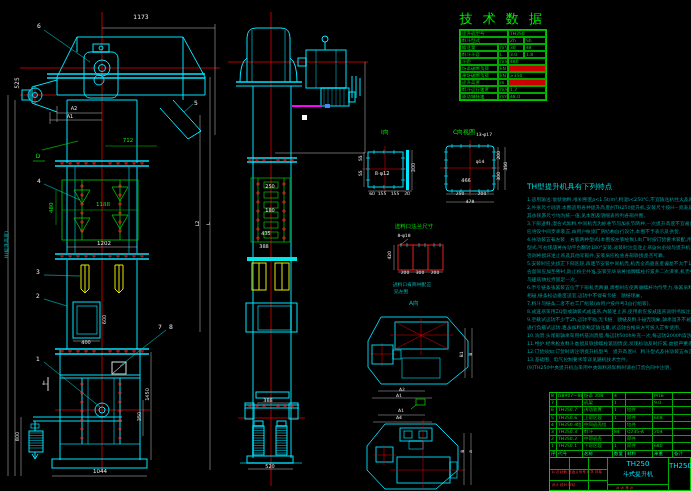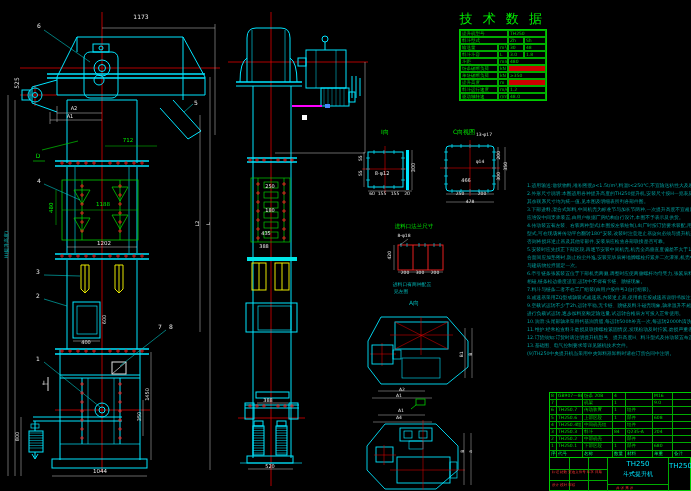--- a/index.html
+++ b/index.html
@@ -625,20 +625,21 @@
         </div>
         <div class="trow">
           <div class="tcell" style="width: 38px;">驱动轴转速</div>
           <div class="tcell" style="width: 10px;">r/min</div>
           <div class="tcell" style="width: 38px;">48.0</div>
         </div>
       </div>
   </div>
 
   <div id="notes-block">
+    <div id="notes-heading">TH型提升机具有下列特点</div>
     <div id="notes-lines">
         <div class="nline">1.适用输送:散状物料,堆积密度ρ&lt;1.5t/m³,料温t&lt;250℃,不宜输送粘性大及易结块物料。</div>
         <div class="nline">2.外形尺寸说明:本图适用各种提升高度的TH250提升机,安装尺寸按H一览表及订货合同为准,</div>
         <div class="nline">  其余联系尺寸均为统一值,见本图及明细表所列各部件图。</div>
         <div class="nline">3.下部进料,混合式卸料,中间机壳为标准节与加长节两种,一次提升高度不宜超过40m,过高时</div>
         <div class="nline">  应增设中间支承装置,由用户根据厂房结构自行设计,本图不予表示及供货。</div>
         <div class="nline">4.传动装置有左装、右装两种型式(本图按左装绘制),出厂时按订货要求装配,用户如需改变装配</div>
         <div class="nline">  型式,可在现场将传动平台翻转180°安装,改装时注意逆止器旋向必须与提升机运转方向一致,</div>
         <div class="nline">  否则将损坏逆止器及其他零部件,安装后应检查各部联接是否可靠。</div>
         <div class="nline">5.安装时应先找正下部区段,再逐节安装中间机壳,机壳全高垂直度偏差不大于10mm,各法兰结</div>

